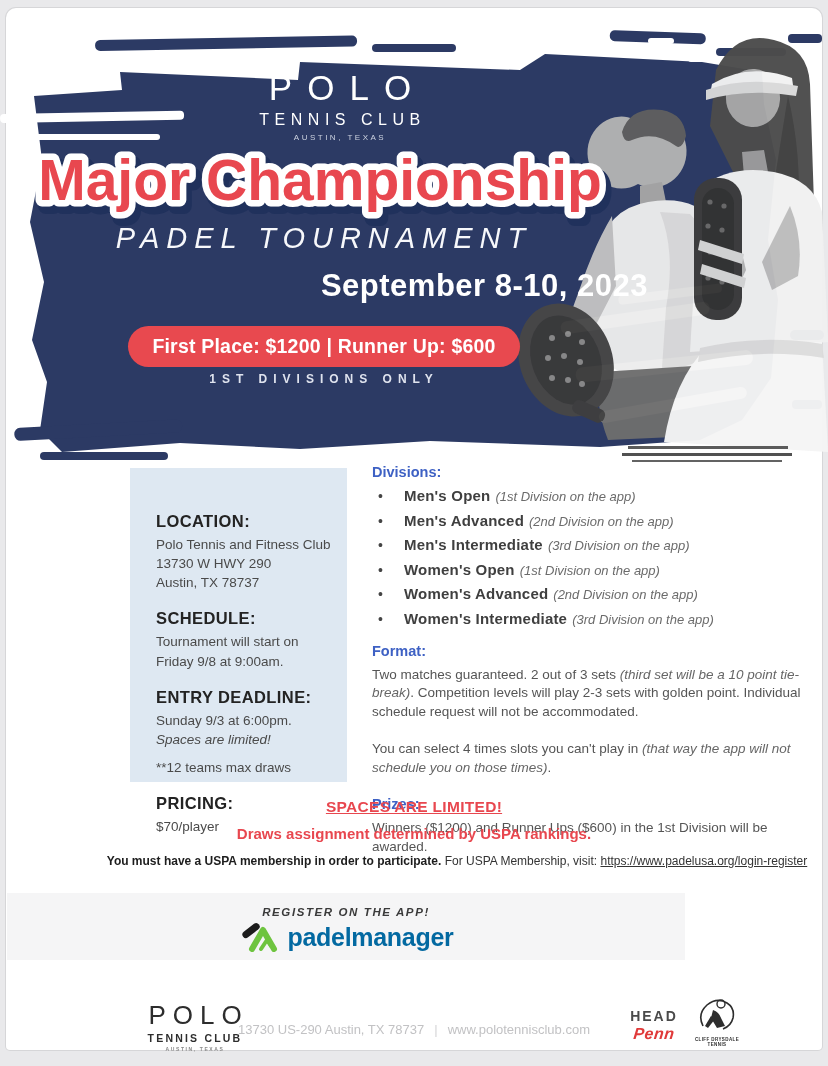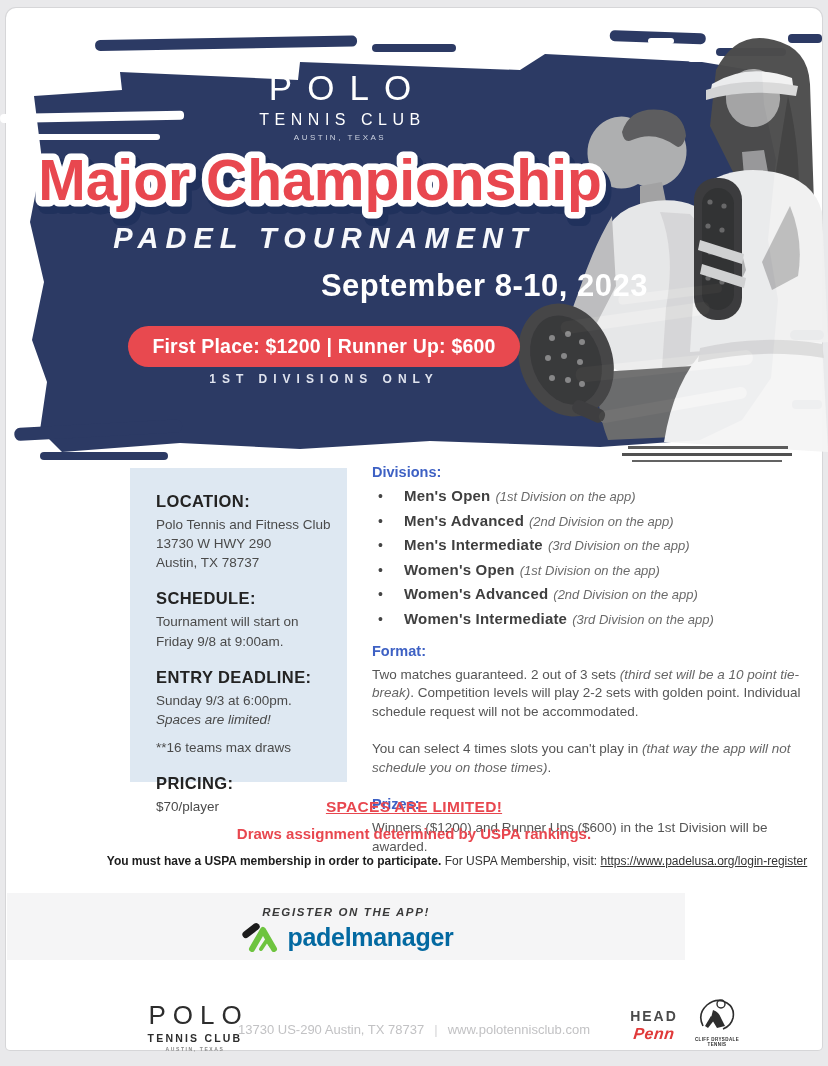--- a/index.html
+++ b/index.html
@@ -9,32 +9,32 @@
          border-radius:10px 10px 4px 4px;box-shadow:0 0 0 1px #d6d6d8;}
 
   
   .header-svg{position:absolute;left:0;top:0;}
   .club-logo{position:absolute;left:180px;top:68px;width:320px;text-align:center;color:#ffffff;}
   .club-logo .l1{font-size:35px;font-weight:400;letter-spacing:15px;text-indent:15px;}
   .club-logo .l2{font-size:16px;font-weight:400;letter-spacing:5.5px;text-indent:5px;margin-top:3px;}
   .club-logo .l3{font-size:8px;font-weight:400;letter-spacing:2.5px;color:#cdd3e0;margin-top:4px;}
   .title-wrap{position:absolute;left:-4px;top:136px;width:648px;}
   .subtitle{position:absolute;left:0px;top:222px;width:648px;text-align:center;
-            font-size:29px;font-weight:700;font-style:italic;letter-spacing:7px;color:#f7f8fb;}
+            font-size:29px;font-weight:400;font-style:italic;letter-spacing:7px;color:#f7f8fb;}
   .dates{position:absolute;left:0px;top:268px;width:648px;text-align:right;
          font-size:31px;font-weight:700;color:#ffffff;letter-spacing:0.5px;}
   .pill-row{position:absolute;left:0px;top:326px;width:648px;text-align:center;}
   .pill{display:inline-block;background:#e8494f;color:#ffffff;font-size:19.5px;font-weight:700;
         padding:9px 24px;border-radius:26px;letter-spacing:0.2px;}
   .div-note{position:absolute;left:0px;top:372px;width:648px;text-align:center;
             font-size:12px;font-weight:700;letter-spacing:6px;color:#dfe3ee;}
 
   
   .info-box{position:absolute;left:130px;top:468px;width:217px;height:314px;background:#dee8f2;
-            box-sizing:border-box;padding:24px 16px 0 26px;color:#4a4a4a;}
+            box-sizing:border-box;padding:44px 16px 0 26px;color:#4a4a4a;}
   .info-box h3{margin:0 0 4px 0;font-size:16.5px;font-weight:800;color:#232323;letter-spacing:0.4px;}
   .info-box p{margin:0;font-size:13.5px;line-height:1.42;}
   .info-box .grp{margin-bottom:17px;}
   .italic{font-style:italic;}
   .maxdraws{margin-top:9px !important;}
 
   
   .right-col{position:absolute;left:372px;top:464px;width:432px;color:#555;}
   .sec-h{font-size:14.5px;font-weight:700;color:#3e61c4;margin:0 0 7px 0;}
   ul.divs{list-style:none;margin:0 0 16px 0;padding:0;}
@@ -202,21 +202,21 @@
     </div>
     <div class="grp">
       <h3>SCHEDULE:</h3>
       <p>Tournament will start on</p>
       <p>Friday 9/8 at 9:00am.</p>
     </div>
     <div class="grp">
       <h3>ENTRY DEADLINE:</h3>
       <p>Sunday 9/3 at 6:00pm.</p>
       <p class="italic">Spaces are limited!</p>
-      <p class="maxdraws">**16 teams max draws</p>
+      <p class="maxdraws">**12 teams max draws</p>
     </div>
     <div class="grp">
       <h3>PRICING:</h3>
       <p>$70/player</p>
     </div>
   </div>
 
   <div class="right-col">
     <div class="sec-h">Divisions:</div>
     <ul class="divs">
@@ -247,21 +247,21 @@
         </li>
       <li>
           <span class="blt">•</span>
           <span class="nm">Women's Intermediate</span>
           <span class="nt">(3rd Division on the app)</span>
         </li>
     </ul>
 
     <div class="fmt">
       <div class="sec-h">Format:</div>
-      <p><span>Two matches guaranteed. 2 out of 3 sets </span><span class="it">(third set will be a 10 point tie-break)</span><span>. Competition levels will play 2-2 sets with golden point. Individual schedule request will not be accommodated.</span></p>
+      <p><span>Two matches guaranteed. 2 out of 3 sets </span><span class="it">(third set will be a 10 point tie-break)</span><span>. Competition levels will play 2-3 sets with golden point. Individual schedule request will not be accommodated.</span></p>
       <p><span>You can select 4 times slots you can't play in </span><span class="it">(that way the app will not schedule you on those times)</span><span>.</span></p>
       <div class="sec-h">Prizes:</div>
       <p class="prizes-text">Winners ($1200) and Runner Ups ($600) in the 1st Division will be awarded.</p>
     </div>
   </div>
 
   <div class="limited">
     <div class="t1">SPACES ARE LIMITED!</div>
     <div class="t2">Draws assignment determined by USPA rankings.</div>
   </div>

